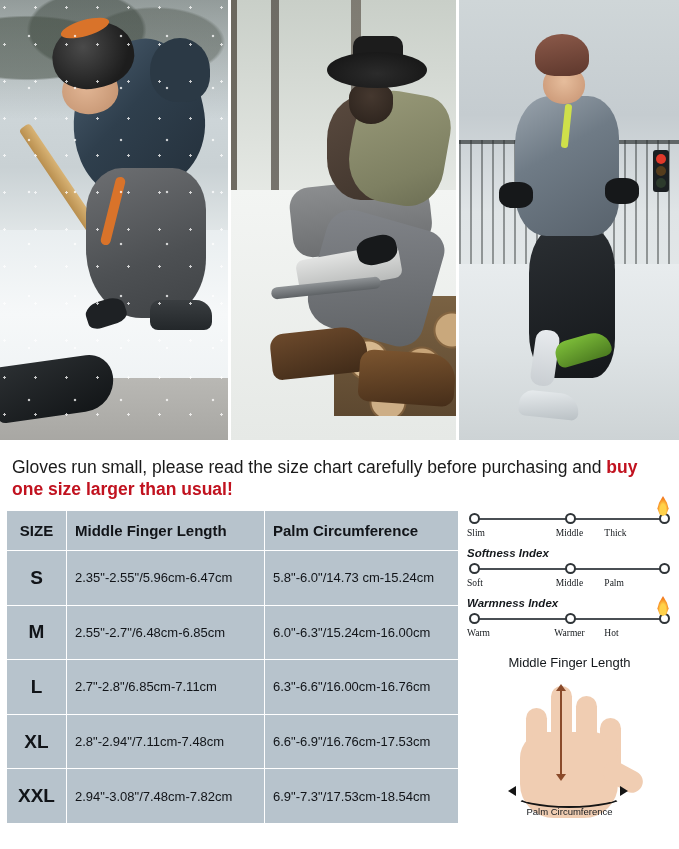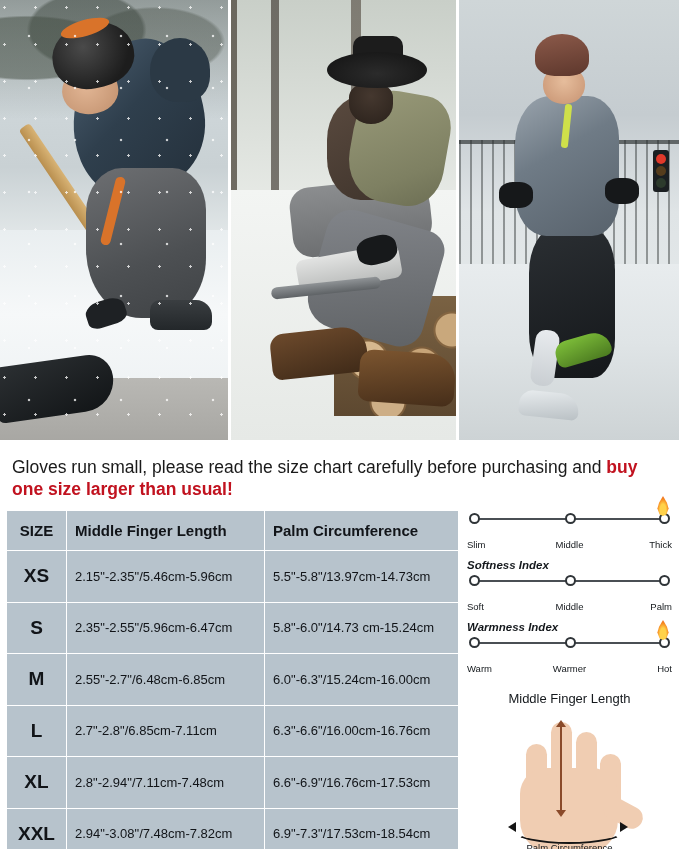--- a/index.html
+++ b/index.html
@@ -382,25 +382,25 @@
   }
   .idx-dot {
     position: absolute; top: 1px; width: 11px; height: 11px;
     border-radius: 50%; background: #ffffff; border: 2px solid #2f3438;
   }
   .idx-dot.d1 { left: 2px; }
   .idx-dot.d2 { left: 50%; margin-left: -5px; }
   .idx-dot.d3 { right: 2px; }
   .idx-labels {
     display: flex; justify-content: space-between;
-    font-size: 9.5px; color: #14181c; margin-top: 13px;
+    font-size: 9.5px; color: #14181c; margin-top: 2px; font-family: Liberation Serif, serif;
   }
   .idx-labels span { width: 33%; }
   .idx-labels span:nth-child(2){ text-align: center; }
-  .idx-labels span:nth-child(3){ text-align: right; }
+  .idx-labels span:nth-child(3){ }
   .flame {
     position: absolute; right: 2px; top: -16px;
     width: 14px; height: 20px;
     background: radial-gradient(ellipse at 50% 70%, #ffd24a 0 30%, #f6871f 55%, #e2541b 80%, rgba(226,84,27,0) 100%);
     border-radius: 50% 50% 45% 45% / 65% 65% 35% 35%;
     clip-path: polygon(50% 0%, 78% 34%, 90% 62%, 74% 92%, 50% 100%, 26% 92%, 10% 62%, 22% 34%);
   }
 
   
   .hand-panel {
@@ -546,25 +546,20 @@
 
   <table class="size-chart">
     <thead>
       <tr>
         <th class="size-h">SIZE</th>
         <th class="mid-h">Middle Finger Length</th>
         <th class="palm-h">Palm Circumference</th>
       </tr>
     </thead>
     <tbody>
-      <tr>
-        <td class="size-c">XS</td>
-        <td>2.15"-2.35"/5.46cm-5.96cm</td>
-        <td>5.5"-5.8"/13.97cm-14.73cm</td>
-      </tr>
       <tr>
         <td class="size-c">S</td>
         <td>2.35"-2.55"/5.96cm-6.47cm</td>
         <td>5.8"-6.0"/14.73 cm-15.24cm</td>
       </tr>
       <tr>
         <td class="size-c">M</td>
         <td>2.55"-2.7"/6.48cm-6.85cm</td>
         <td>6.0"-6.3"/15.24cm-16.00cm</td>
       </tr>

